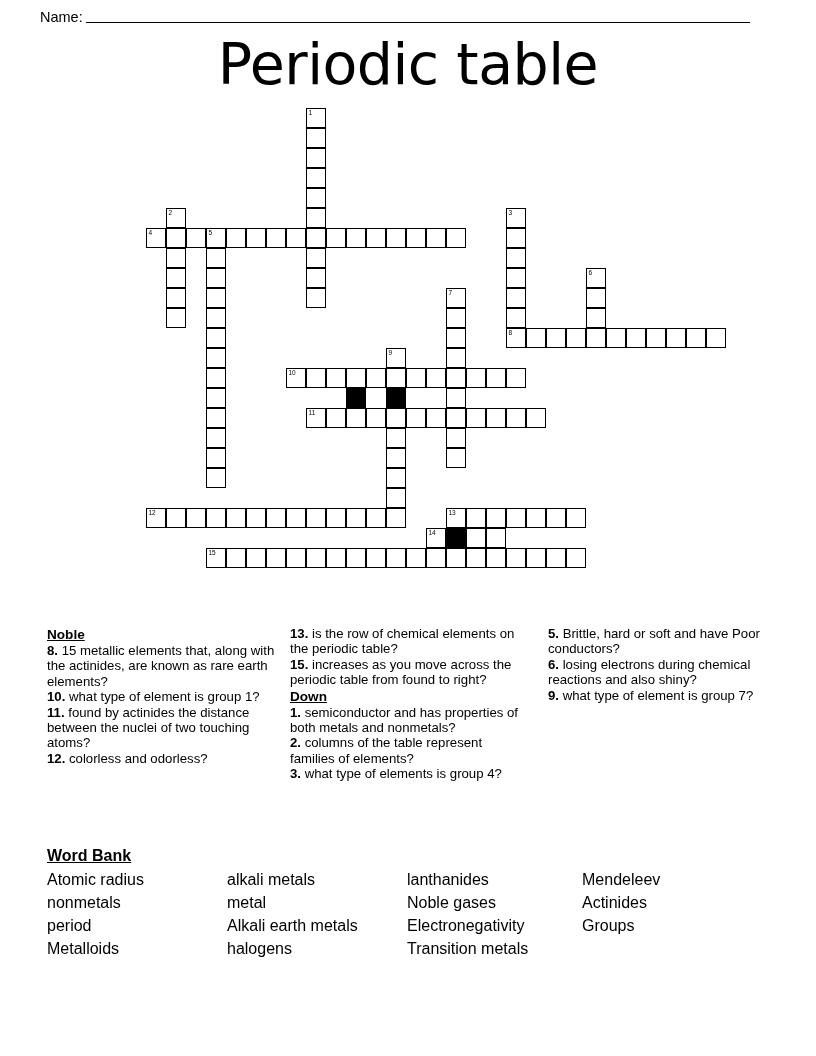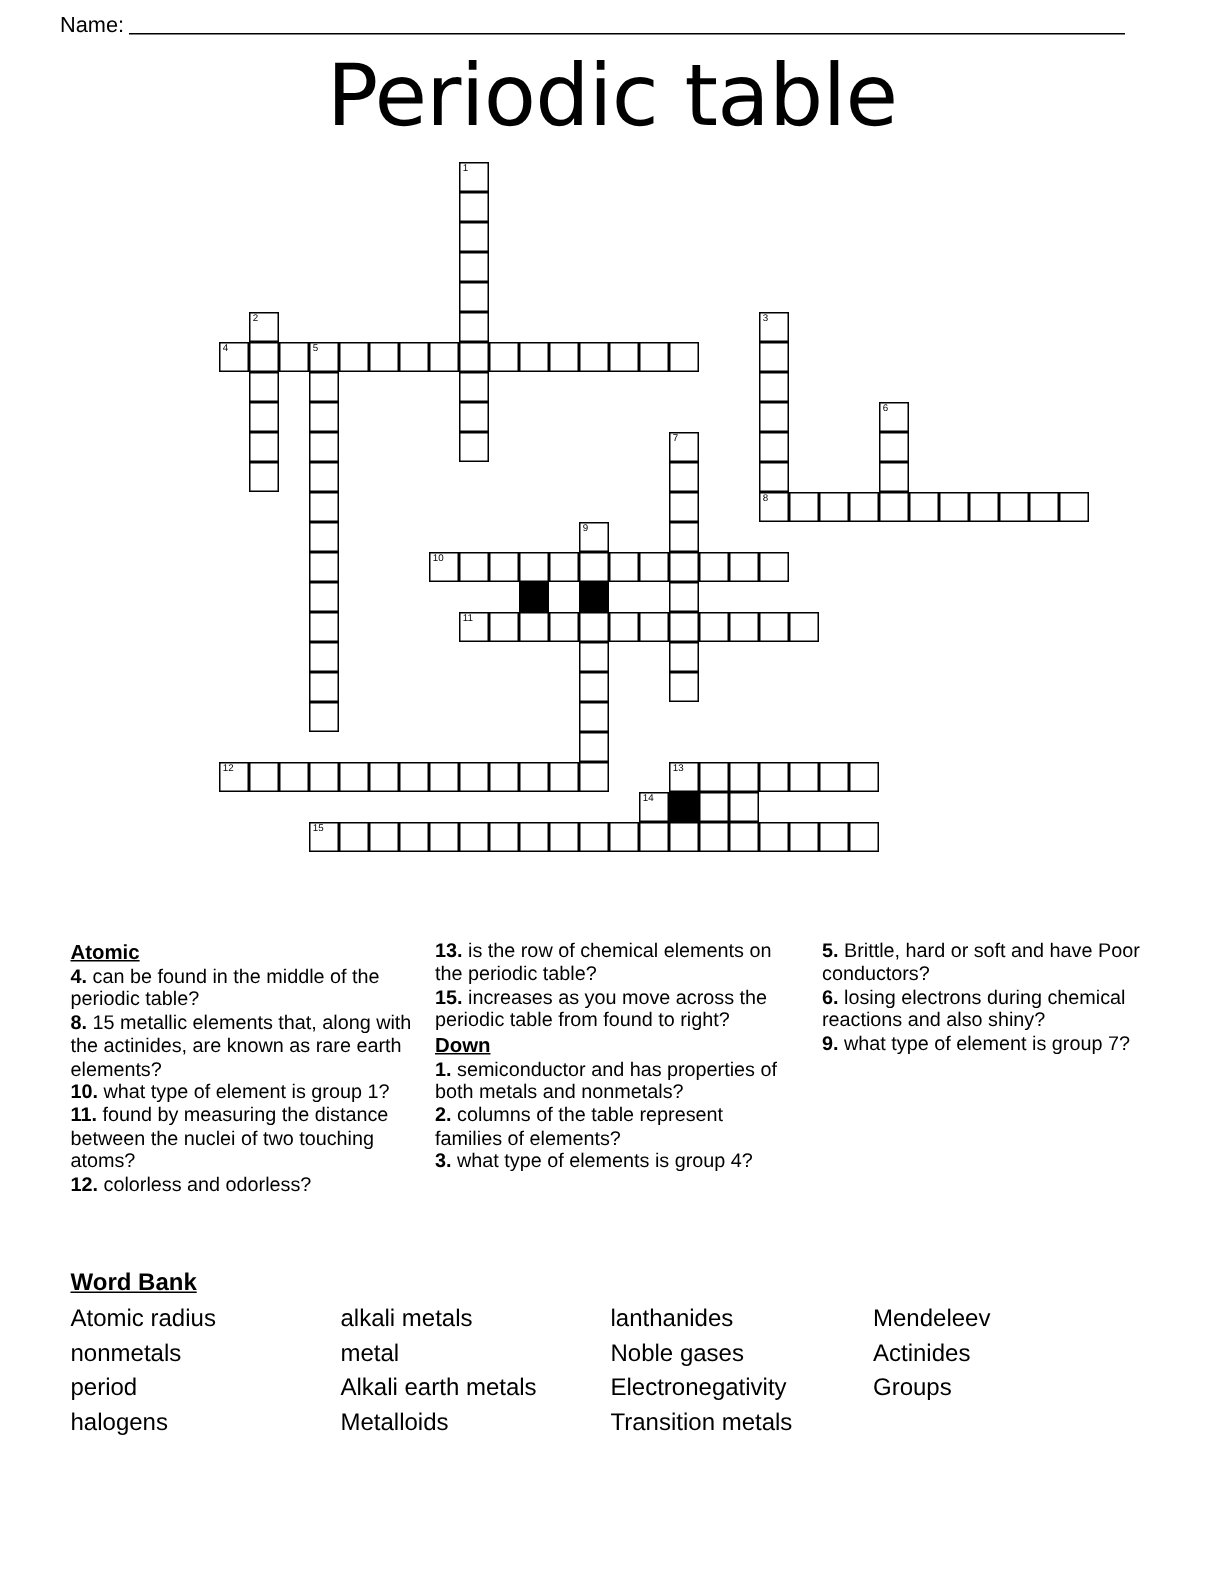--- a/index.html
+++ b/index.html
@@ -312,25 +312,24 @@
     <div class="cell" style="left: 466px; top: 548px;"></div>
     <div class="cell" style="left: 486px; top: 548px;"></div>
     <div class="cell" style="left: 506px; top: 548px;"></div>
     <div class="cell" style="left: 526px; top: 548px;"></div>
     <div class="cell" style="left: 546px; top: 548px;"></div>
     <div class="cell" style="left: 566px; top: 548px;"></div>
   </div>
 
 <div id="clues">
   <div class="clue-col c1">
-      <span class="clue-head">Atomic</span>
-      <span class="clue"><b>4.</b><span> can be found in the middle of the periodic table?</span></span>
+      <span class="clue-head">Noble</span>
       <span class="clue"><b>8.</b><span> 15 metallic elements that, along with the actinides, are known as rare earth elements?</span></span>
       <span class="clue"><b>10.</b><span> what type of element is group 1?</span></span>
-      <span class="clue"><b>11.</b><span> found by measuring the distance between the nuclei of two touching atoms?</span></span>
+      <span class="clue"><b>11.</b><span> found by actinides the distance between the nuclei of two touching atoms?</span></span>
       <span class="clue"><b>12.</b><span> colorless and odorless?</span></span>
     </div>
   <div class="clue-col c2">
       <span class="clue"><b>13.</b><span> is the row of chemical elements on the periodic table?</span></span>
       <span class="clue"><b>15.</b><span> increases as you move across the periodic table from found to right?</span></span>
       <span class="clue-head">Down</span>
       <span class="clue"><b>1.</b><span> semiconductor and has properties of both metals and nonmetals?</span></span>
       <span class="clue"><b>2.</b><span> columns of the table represent families of elements?</span></span>
       <span class="clue"><b>3.</b><span> what type of elements is group 4?</span></span>
     </div>
@@ -349,18 +348,18 @@
       <span class="wb-word">lanthanides</span>
       <span class="wb-word">Mendeleev</span>
       <span class="wb-word">nonmetals</span>
       <span class="wb-word">metal</span>
       <span class="wb-word">Noble gases</span>
       <span class="wb-word">Actinides</span>
       <span class="wb-word">period</span>
       <span class="wb-word">Alkali earth metals</span>
       <span class="wb-word">Electronegativity</span>
       <span class="wb-word">Groups</span>
+      <span class="wb-word">Metalloids</span>
       <span class="wb-word">halogens</span>
-      <span class="wb-word">Metalloids</span>
       <span class="wb-word">Transition metals</span>
       <span class="wb-word"></span>
     </div>
 </div>
 
 </body></html>

